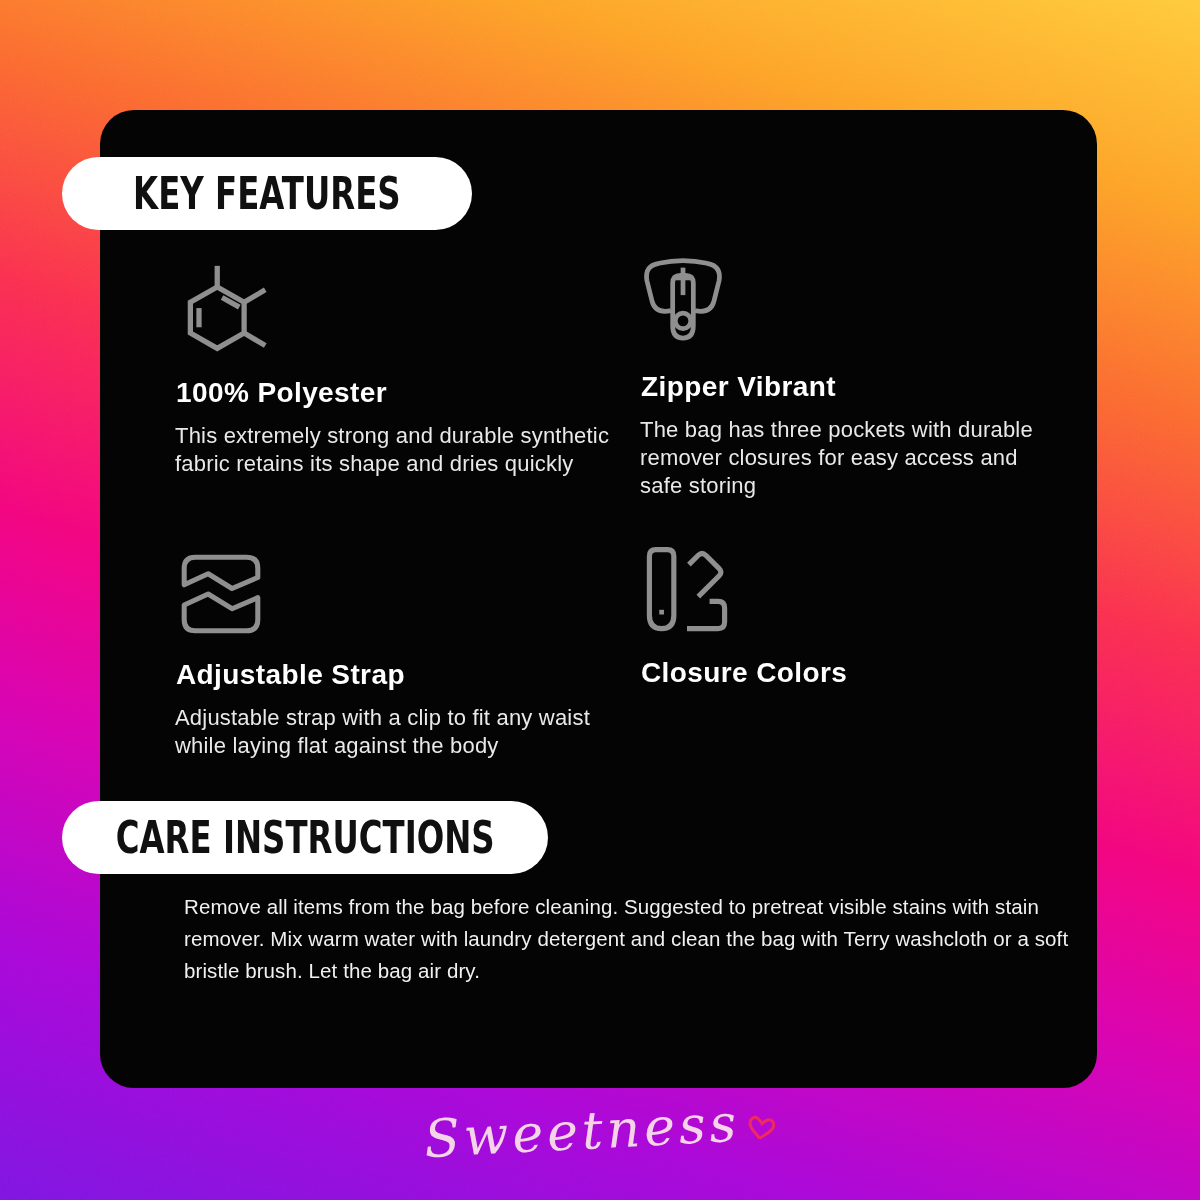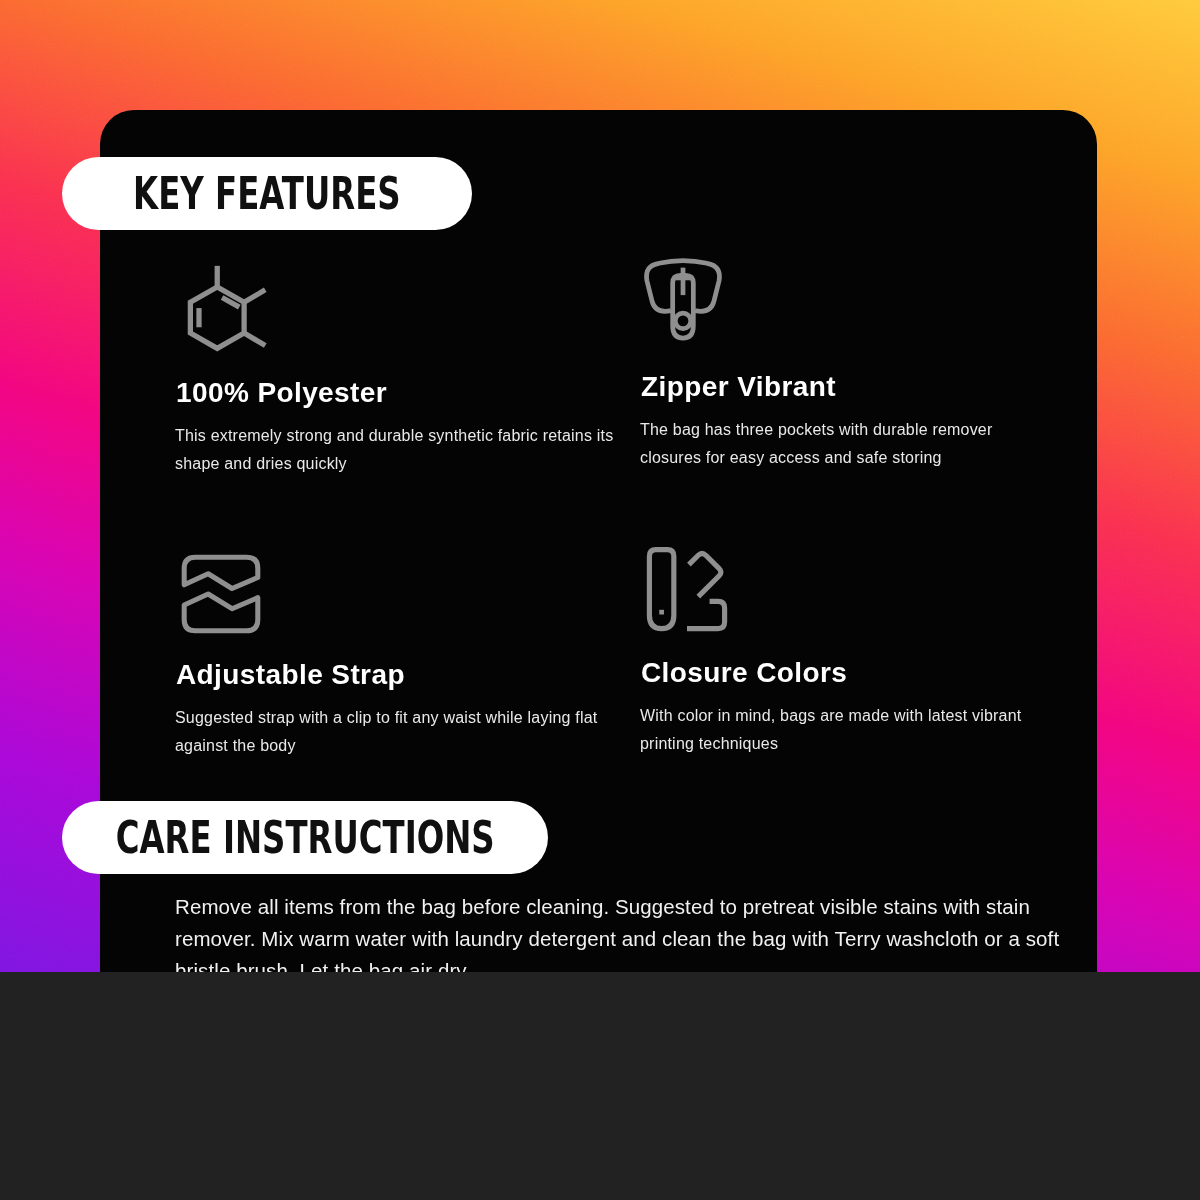--- a/index.html
+++ b/index.html
@@ -1,18 +1,18 @@
 <!DOCTYPE html>
 <html><head>
 <meta charset="utf-8">
 <style>
   html,body{margin:0;padding:0;background:#222;}
   .canvas{
     position:relative;
-    width:1200px;height:972px;
+    width:1200px;height:1200px;
     overflow:hidden;
     font-family:"Liberation Sans", sans-serif;
   }
   
   .bg{
     position:absolute;inset:0;
     background:linear-gradient(197deg,
       #ffca3a 0%,
       #fda426 13%,
       #fb6a2e 27%,
@@ -55,27 +55,27 @@
   .f4{left:640px;top:536px;width:400px;}
   .ficon-box{height:104px;display:flex;align-items:flex-end;}
   .ficon{stroke:#8f8f8f;fill:none;stroke-width:5.5;}
   .feature h3{
     margin:17px 0 0 1px;
     font-size:28px;font-weight:700;color:#ffffff;
     letter-spacing:.4px;
   }
   .feature p{
     margin:13px 0 0 0;
-    font-size:16px;line-height:28px;color:#e9e9e9;
+    font-size:22px;line-height:28px;color:#e9e9e9;
     letter-spacing:.2px;
   }
   
   .care-text{
     position:absolute;z-index:2;
-    left:175px;top:891px;width:910px;
+    left:184px;top:891px;width:910px;
     margin:0;
     font-size:20.5px;line-height:32px;color:#f1f1f1;
     letter-spacing:.1px;
   }
   
   .logo{
     position:absolute;z-index:2;
     left:0;top:1100px;width:100%;
     text-align:center;
   }
@@ -139,34 +139,33 @@
   </div>
 
   <div class="feature f3">
     <div class="ficon-box">
       <svg class="ficon" width="92" height="96" viewBox="0 0 100 100">
         <path d="M10 40 L10 22 Q10 10 22 10 L78 10 Q90 10 90 22 L90 32 L62 44 L36 28 Z" stroke-linejoin="round"></path>
         <path d="M10 62 L36 50 L62 66 L90 54 L90 78 Q90 90 78 90 L22 90 Q10 90 10 78 Z" stroke-linejoin="round"></path>
       </svg>
     </div>
     <h3>Adjustable Strap</h3>
-    <p>Suggested strap with a clip to fit any waist while laying flat against the body</p>
+    <p>Adjustable strap with a clip to fit any waist while laying flat against the body</p>
   </div>
 
   <div class="feature f4">
     <div class="ficon-box">
       <svg class="ficon" width="94" height="98" viewBox="0 0 100 100">
         <path d="M17 6 L29 6 Q36 6 36 13 L36 76 Q36 90 23 90 Q10 90 10 76 L10 13 Q10 6 17 6 Z" stroke-linejoin="round"></path>
         <rect x="20.5" y="70" width="5" height="5" fill="#8f8f8f" stroke="none"></rect>
         <path d="M52 22 L62 12 Q66 8 70 12 L84 26 Q88 30 84 34 L62 56" stroke-linejoin="round"></path>
         <path d="M50 90 L83 90 Q90 90 90 83 L90 68 Q90 61 83 61 L74 61" stroke-linejoin="round"></path>
       </svg>
     </div>
     <h3>Closure Colors</h3>
-    <p>With color in mind, bags are made with latest vibrant printing techniques</p>
   </div>
 
   <div class="pill pill-care">
     <span>CARE INSTRUCTIONS</span>
   </div>
 
   <p class="care-text">Remove all items from the bag before cleaning. Suggested to pretreat visible stains with stain remover. Mix warm water with laundry detergent and clean the bag with Terry washcloth or a soft bristle brush. Let the bag air dry.</p>
 
   <div class="logo">
     <span class="logo-inner">

